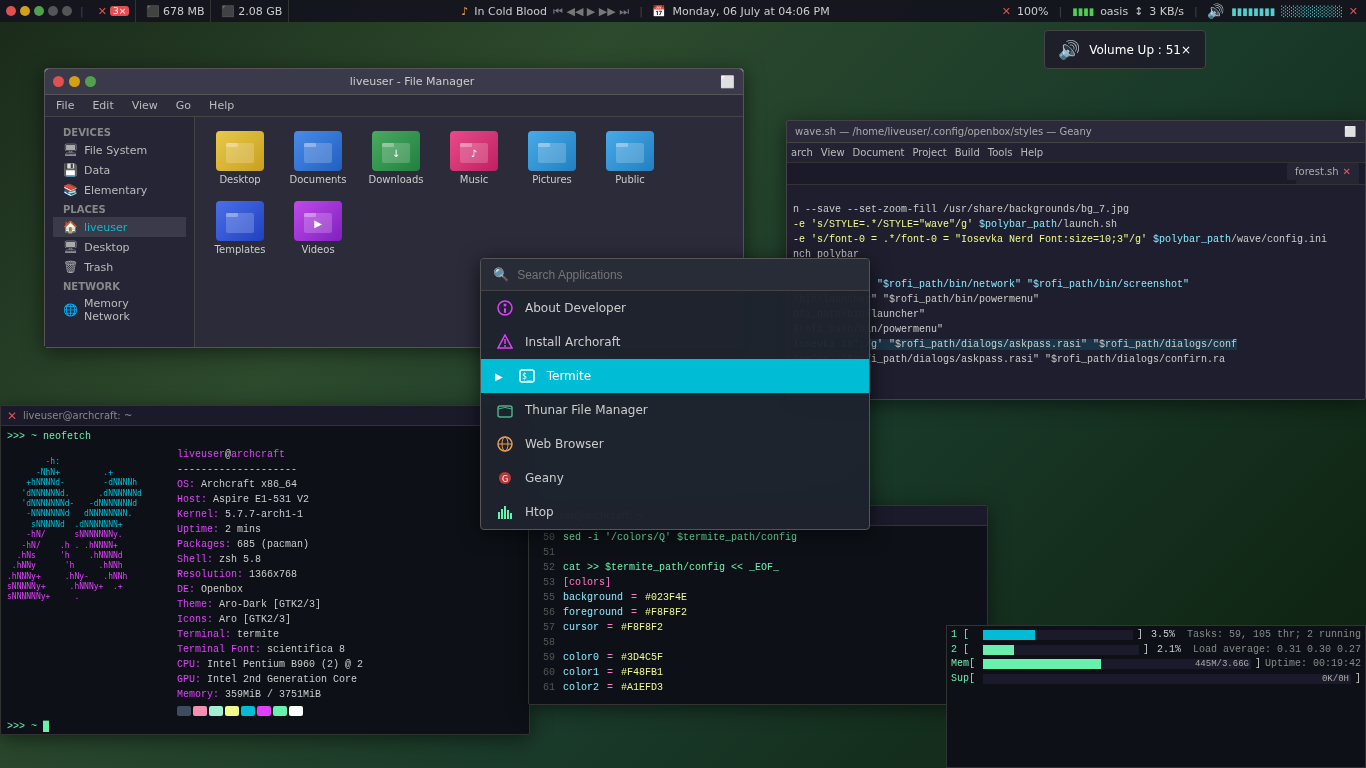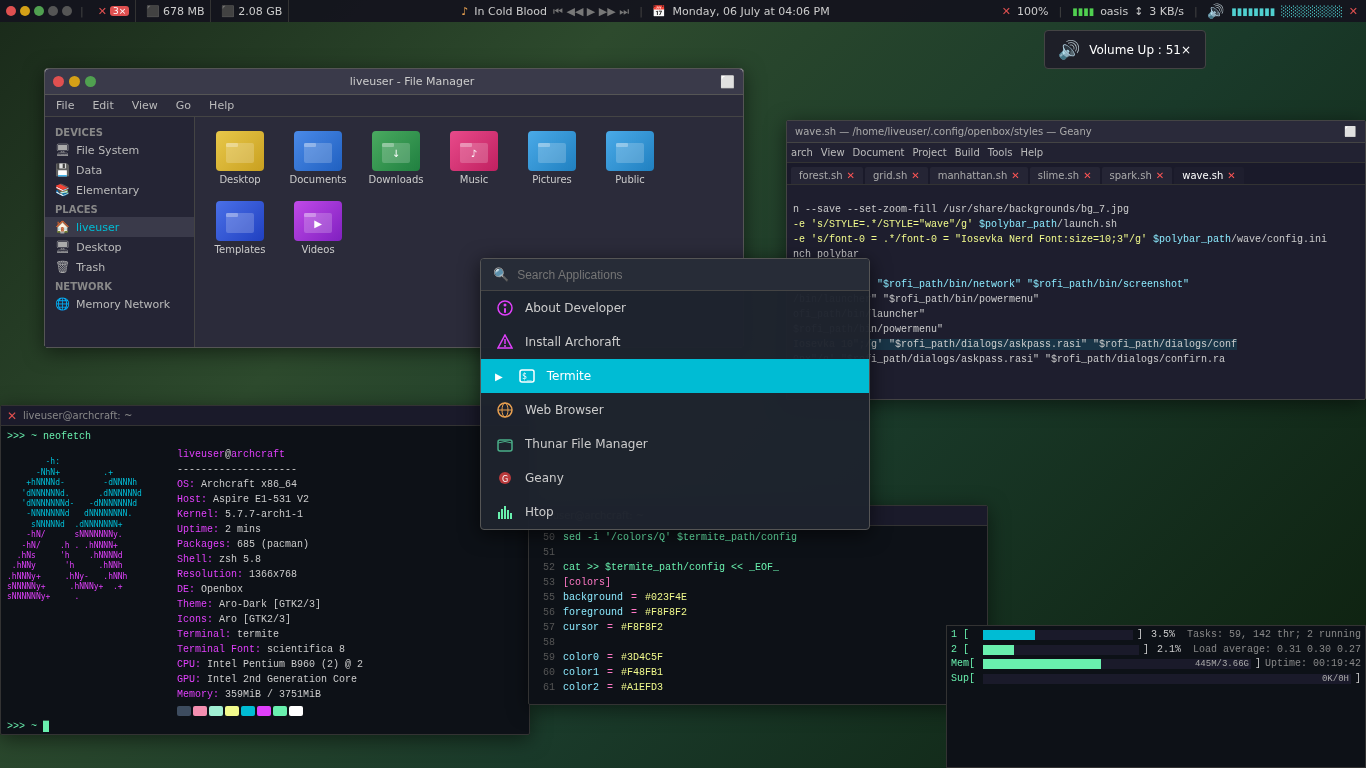--- a/index.html
+++ b/index.html
@@ -133,21 +133,21 @@
 
     .fm-body {
       display: flex;
       flex: 1;
       overflow: hidden;
     }
     .fm-sidebar {
       width: 150px;
       background: #252535;
       border-right: 1px solid #444;
-      padding: 6px 0;
+      padding: 6px 8px;
       overflow-y: auto;
       flex-shrink: 0;
     }
     .fm-section-label {
       color: #888;
       font-size: 10px;
       font-weight: bold;
       padding: 4px 10px 2px;
       text-transform: uppercase;
     }
@@ -269,20 +269,21 @@
       gap: 8px;
       font-size: 10px; color: #bbb;
     }
     .geany-tabs {
       height: 22px;
       background: #1a1a2a;
       display: flex; align-items: flex-end;
       padding: 0 4px;
       border-bottom: 1px solid #333;
       overflow: hidden;
+      flex-direction: column;
     }
     .geany-tab {
       padding: 3px 8px;
       font-size: 10px; color: #aaa;
       background: #252535;
       border-radius: 2px 2px 0 0;
       margin-right: 2px;
       display: flex; align-items: center; gap: 4px;
       cursor: pointer;
     }
@@ -636,35 +637,35 @@
       <svg width="16" height="16" viewBox="0 0 16 16">
           <rect x="1" y="2" width="14" height="12" rx="2" fill="none" stroke="white" stroke-width="1.5"></rect>
           <text x="3" y="11" font-size="8" fill="white" font-family="monospace">$_</text>
         </svg>
     </div>
     <span>Termite</span>
   </div>
   <div class="rofi-item">
     <div class="rofi-item-icon">
       <svg width="16" height="16" viewBox="0 0 16 16">
+          <rect x="1" y="4" width="14" height="11" rx="2" fill="none" stroke="#4aae88" stroke-width="1.5"></rect>
+          <path d="M1 7 Q8 4 15 7" fill="none" stroke="#4aae88" stroke-width="1"></path>
+        </svg>
+    </div>
+    <span>Thunar File Manager</span>
+  </div>
+  <div class="rofi-item">
+    <div class="rofi-item-icon">
+      <svg width="16" height="16" viewBox="0 0 16 16">
           <circle cx="8" cy="8" r="7" fill="none" stroke="#e8a050" stroke-width="1.5"></circle>
           <ellipse cx="8" cy="8" rx="3" ry="7" fill="none" stroke="#e8a050" stroke-width="1"></ellipse>
           <line x1="1" y1="8" x2="15" y2="8" stroke="#e8a050" stroke-width="1"></line>
         </svg>
     </div>
     <span>Web Browser</span>
-  </div>
-  <div class="rofi-item">
-    <div class="rofi-item-icon">
-      <svg width="16" height="16" viewBox="0 0 16 16">
-          <rect x="1" y="4" width="14" height="11" rx="2" fill="none" stroke="#4aae88" stroke-width="1.5"></rect>
-          <path d="M1 7 Q8 4 15 7" fill="none" stroke="#4aae88" stroke-width="1"></path>
-        </svg>
-    </div>
-    <span>Thunar File Manager</span>
   </div>
   <div class="rofi-item">
     <div class="rofi-item-icon">
       <svg width="16" height="16" viewBox="0 0 16 16">
           <circle cx="8" cy="8" r="6" fill="#e04040" opacity="0.8"></circle>
           <text x="8" y="12" text-anchor="middle" font-size="8" fill="white">G</text>
         </svg>
     </div>
     <span>Geany</span>
   </div>
@@ -867,21 +868,21 @@
 
 <div class="terminal-htop">
   <div class="htop-content">
     <div class="htop-bar-row">
       <span class="htop-label">1 [</span>
       <div class="htop-bar-container">
         <div class="htop-bar-fill" style="width:35%"></div>
       </div>
       <span>]</span>
       <span style="margin-left:4px;color:#ccc">3.5%</span>
-      <span style="margin-left:8px;color:#888">Tasks: 59, 142 thr; 2 running</span>
+      <span style="margin-left:8px;color:#888">Tasks: 59, 105 thr; 2 running</span>
     </div>
     <div class="htop-bar-row">
       <span class="htop-label">2 [</span>
       <div class="htop-bar-container">
         <div class="htop-bar-fill htop-bar-fill-green" style="width:20%"></div>
       </div>
       <span>]</span>
       <span style="margin-left:4px;color:#ccc">2.1%</span>
       <span style="margin-left:8px;color:#888">Load average: 0.31 0.30 0.27</span>
     </div>

